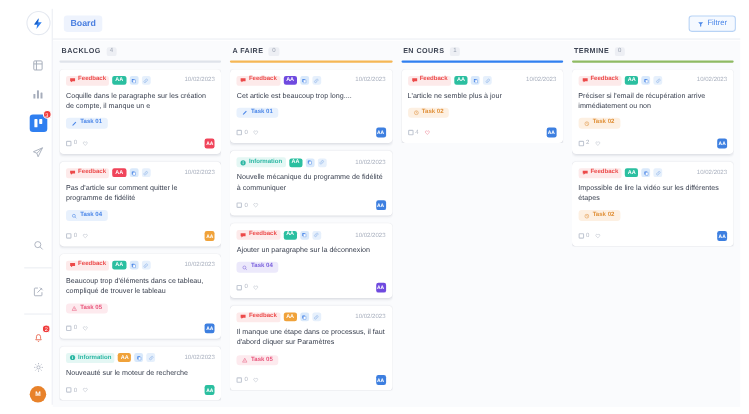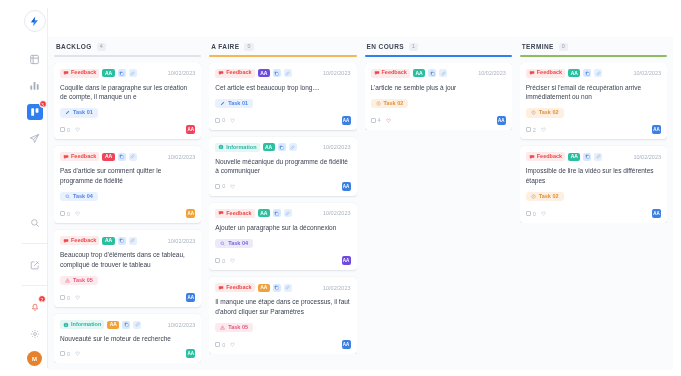--- a/index.html
+++ b/index.html
@@ -234,20 +234,29 @@
       <div class="ricon rail-b-icon">
         <svg width="10" height="10" viewBox="0 0 16 16" fill="none" stroke="currentColor" stroke-width="1.2">
           <circle cx="8" cy="8" r="2.3"></circle>
           <path d="M8 1.6v1.8M8 12.6v1.8M14.4 8h-1.8M3.4 8H1.6M12.5 3.5l-1.3 1.3M4.8 11.2l-1.3 1.3M12.5 12.5l-1.3-1.3M4.8 4.8L3.5 3.5"></path>
         </svg>
       </div>
       <div class="avatar-rail">M</div>
     </div>
   </div>
 
+  <div class="topbar">
+    <div class="board-pill">Board</div>
+    <div class="filter-btn">
+      <svg width="6" height="6" viewBox="0 0 16 16" fill="currentColor">
+        <path d="M2 3h12l-4.6 5.3V13L6.6 14V8.3z"></path>
+      </svg>
+      <span>Filtrer</span>
+    </div>
+  </div>
 
   <div class="board" id="board">
   <div class="col">
     <div class="col-head">
       <span class="col-title">BACKLOG</span>
       <span class="col-count">4</span>
     </div>
     <div class="col-rule" style="background: rgb(223, 227, 234);"></div>
     <div class="col-body">
           <div class="card"><div class="card-top">

